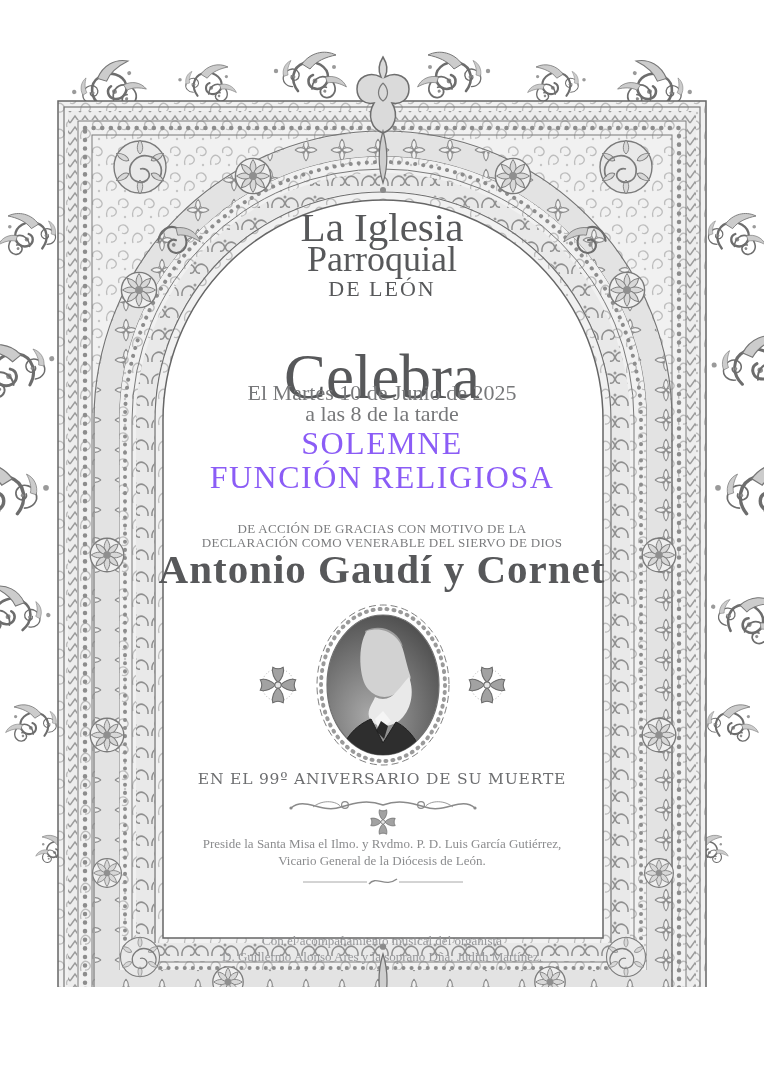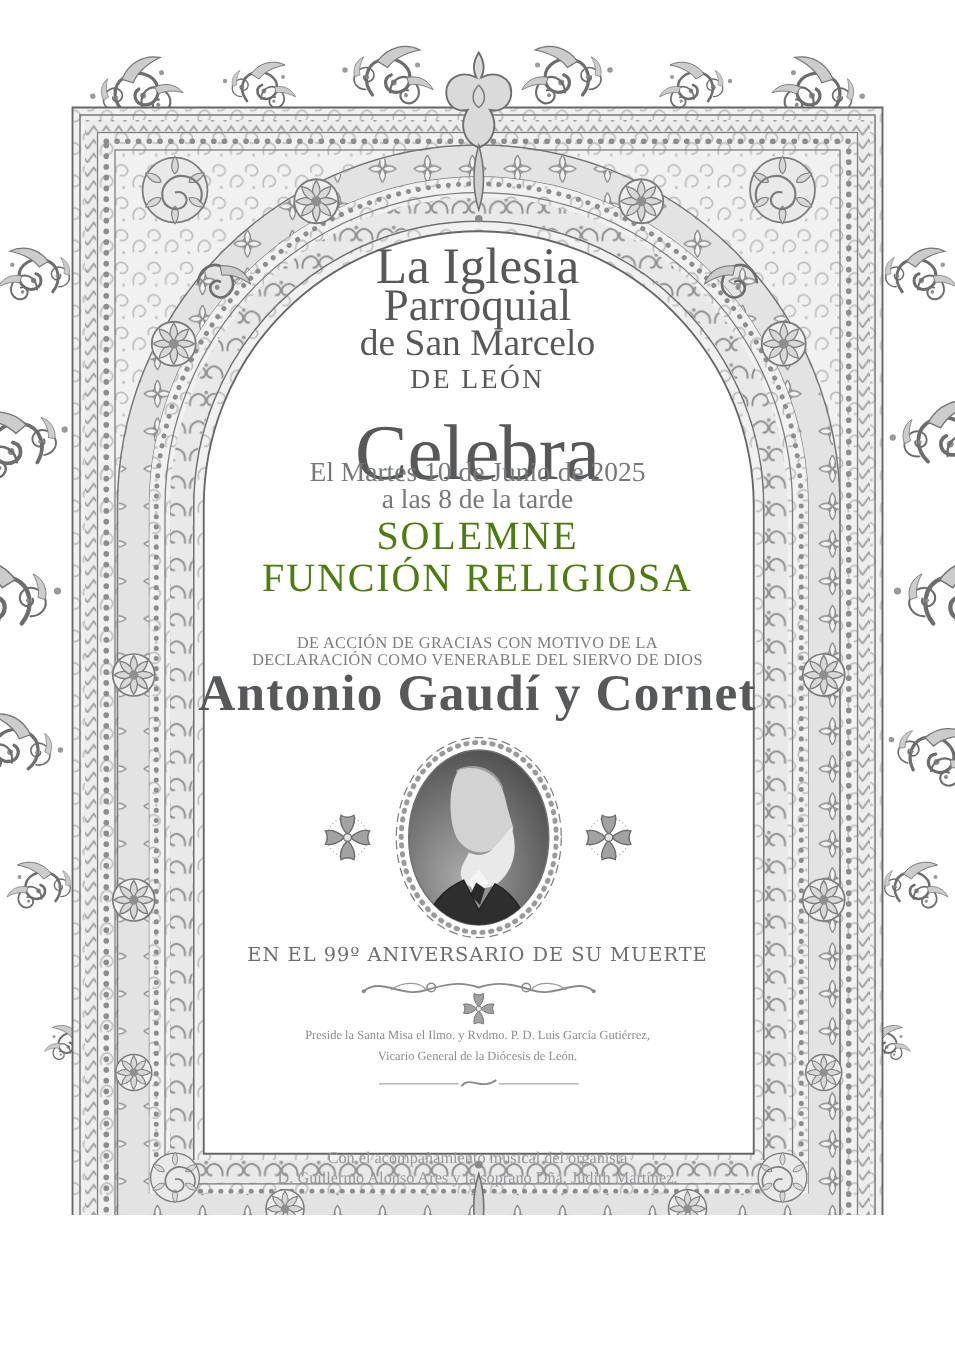--- a/index.html
+++ b/index.html
@@ -1,32 +1,32 @@
 <!DOCTYPE html>
 <html style="--ink_dark: #57585a; --ink_mid: #77787a; --ink_light: #8b8c8e; --frame_gray: #8a8a8a; --background: #ffffff;"><head>
 <meta charset="utf-8">
 <style>
   html,body{margin:0;padding:0;background:#ffffff;}
-  .page{position:relative;width:764px;height:972px;background:#fff;overflow:hidden;margin:0 auto;
+  .page{position:relative;width:764px;height:972px;background:#fff;overflow:hidden;margin:15px auto;
         font-family:"Liberation Serif",serif;}
   svg{display:block;}
   .frame-svg{position:absolute;left:0;top:0;width:764px;height:1080px;}
   .txt{position:absolute;left:0;right:0;text-align:center;white-space:nowrap;}
   .church{top:197;color:var(--ink_dark,#57585a);}
   .church .l1{font-size:41px;line-height:31px;}
   .church .l2{font-size:36px;line-height:32px;}
   .church .l3{font-size:30px;line-height:29px;}
   .church .l4{font-size:22px;line-height:28px;letter-spacing:2px;}
   .celebra{top:326px;font-size:63px;color:var(--ink_dark,#57585a);}
   .schedule{top:367px;font-size:22px;line-height:21px;color:var(--ink_mid,#77787a);}
-  .event-title{top:411px;font-size:32px;line-height:34px;letter-spacing:1.5px;color:#4d7c0f;}
+  .event-title{top:411px;font-size:32px;line-height:34px;letter-spacing:1.5px;color:#8b5cf6;}
   .event-sub{top:507px;font-size:13px;line-height:14px;letter-spacing:.3px;color:#7b7c7e;}
   .honoree{top:530px;font-size:41px;letter-spacing:1px;color:var(--ink_dark,#57585a);font-weight:bold;}
   .anniversary{top:755px;font-family:"DejaVu Serif",serif;font-size:15.5px;letter-spacing:.8px;color:#6d6e70;}
-  .presider{top:820px;font-size:10px;line-height:17px;color:var(--ink_light,#8b8c8e);}
+  .presider{top:820px;font-size:13px;line-height:17px;color:var(--ink_light,#8b8c8e);}
   .music{top:918px;font-size:13px;line-height:16px;color:#96979a;}
   .abs{position:absolute;}
   .txt div{white-space:nowrap;}
 </style>
 </head>
 <body>
 
 <div class="page">
 
   <svg class="frame-svg" viewBox="0 0 764 1080" aria-hidden="true">
@@ -186,21 +186,20 @@
       <use href="#swirlRosette" transform="translate(626,942) scale(-0.75,0.75)"></use>
     </g>
 
     <use href="#crest" transform="translate(383,108)"></use>
     <use href="#crest" transform="translate(383,1002) scale(1.05,-1.05)"></use>
   </svg>
 
   <div class="txt church" style="top:197px">
     <div class="l1">La Iglesia</div>
     <div class="l2">Parroquial</div>
-    <div class="l3">de San Marcelo</div>
     <div class="l4">DE LEÓN</div>
   </div>
 
   <div class="txt celebra">Celebra</div>
 
   <div class="txt schedule">
     <div>El Martes 10 de Junio de 2025</div>
     <div>a las 8 de la tarde</div>
   </div>
 

